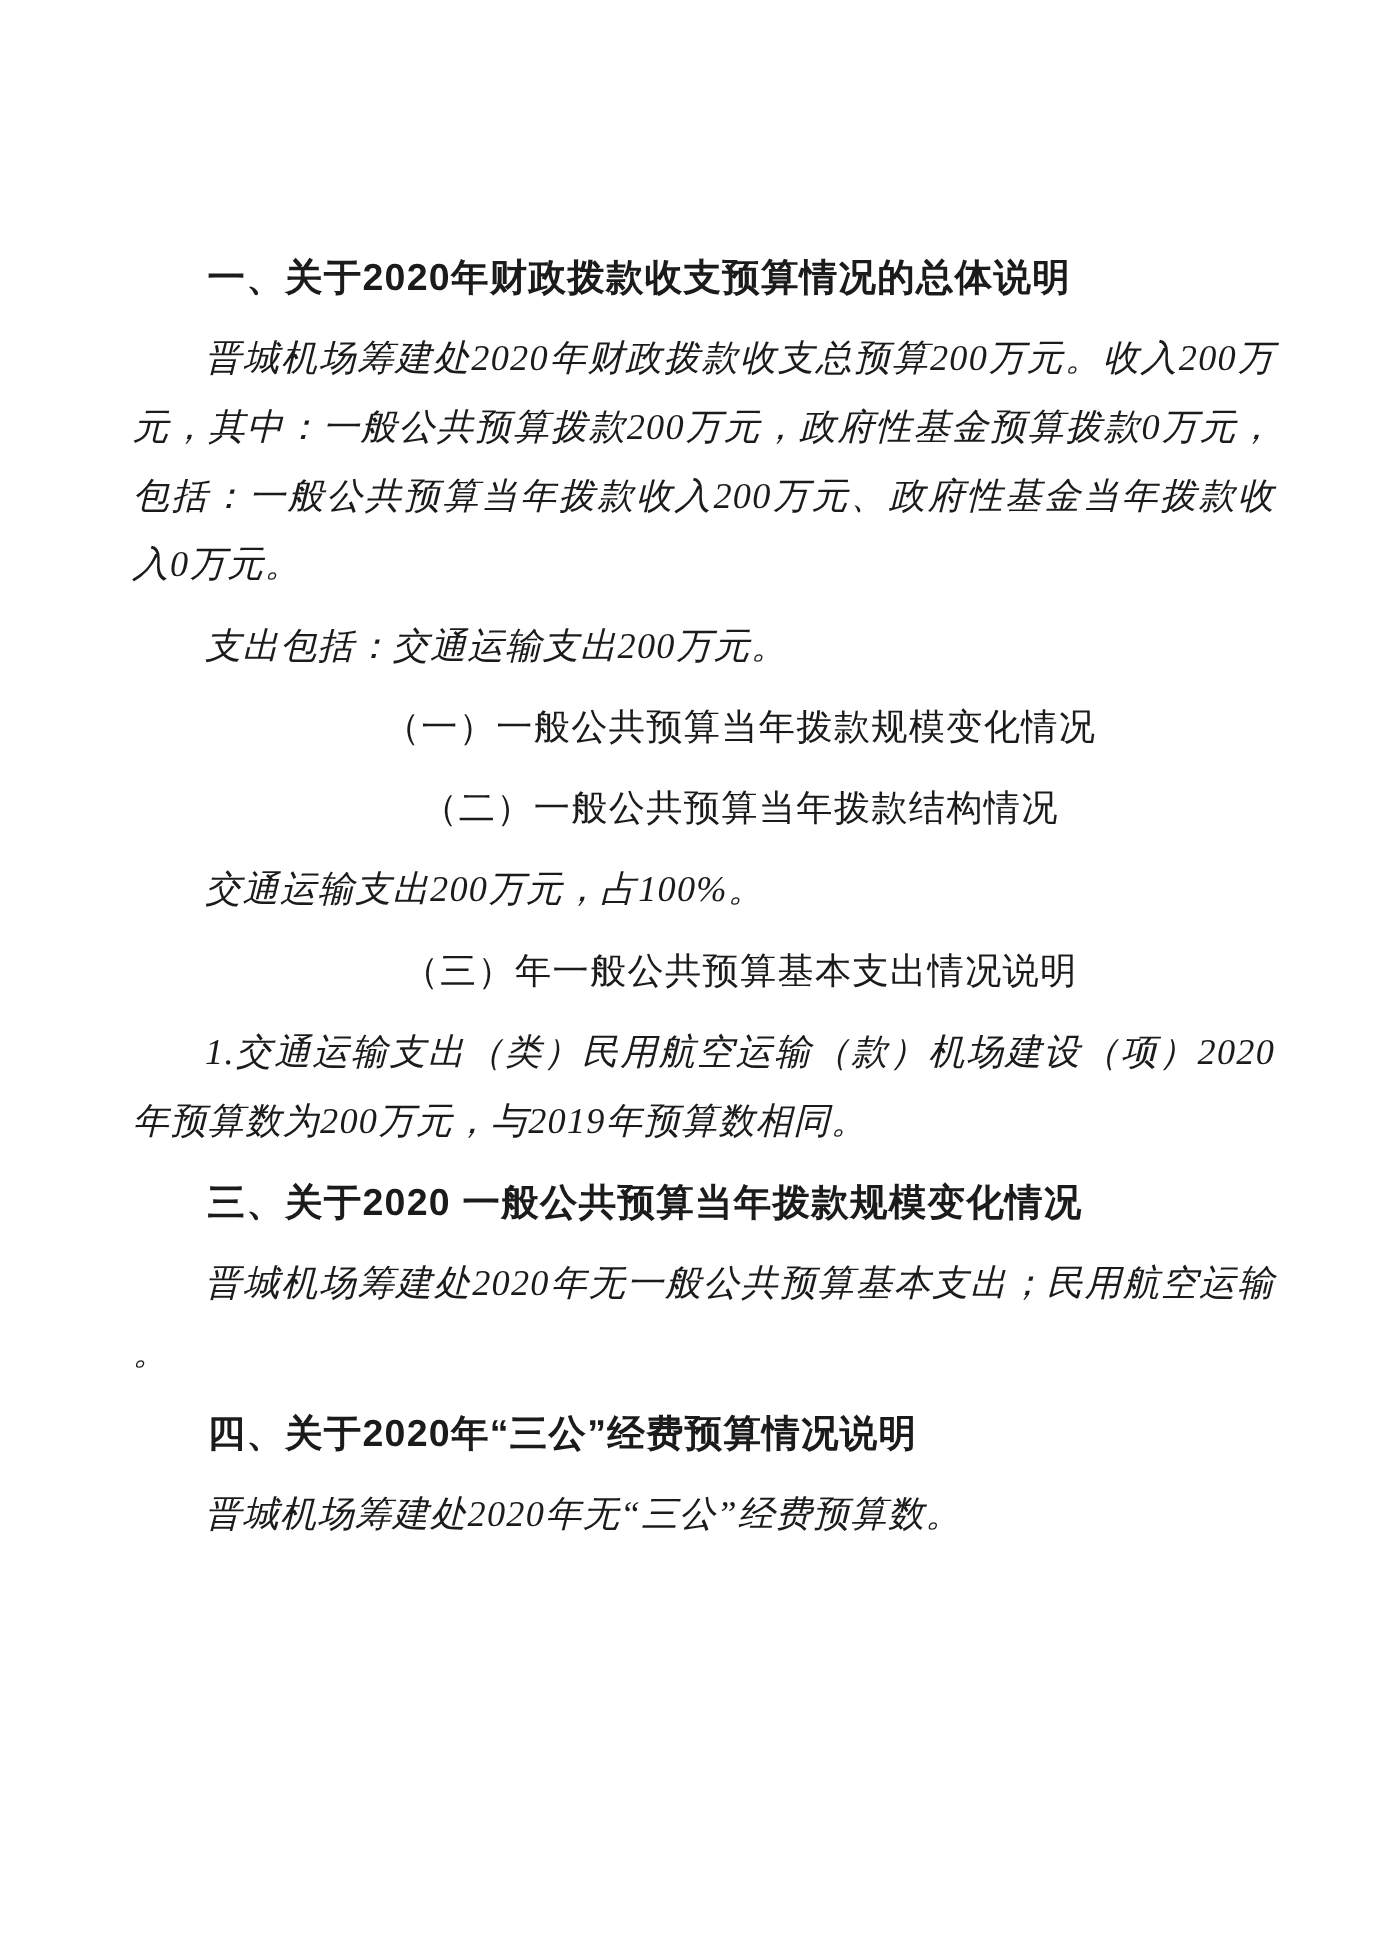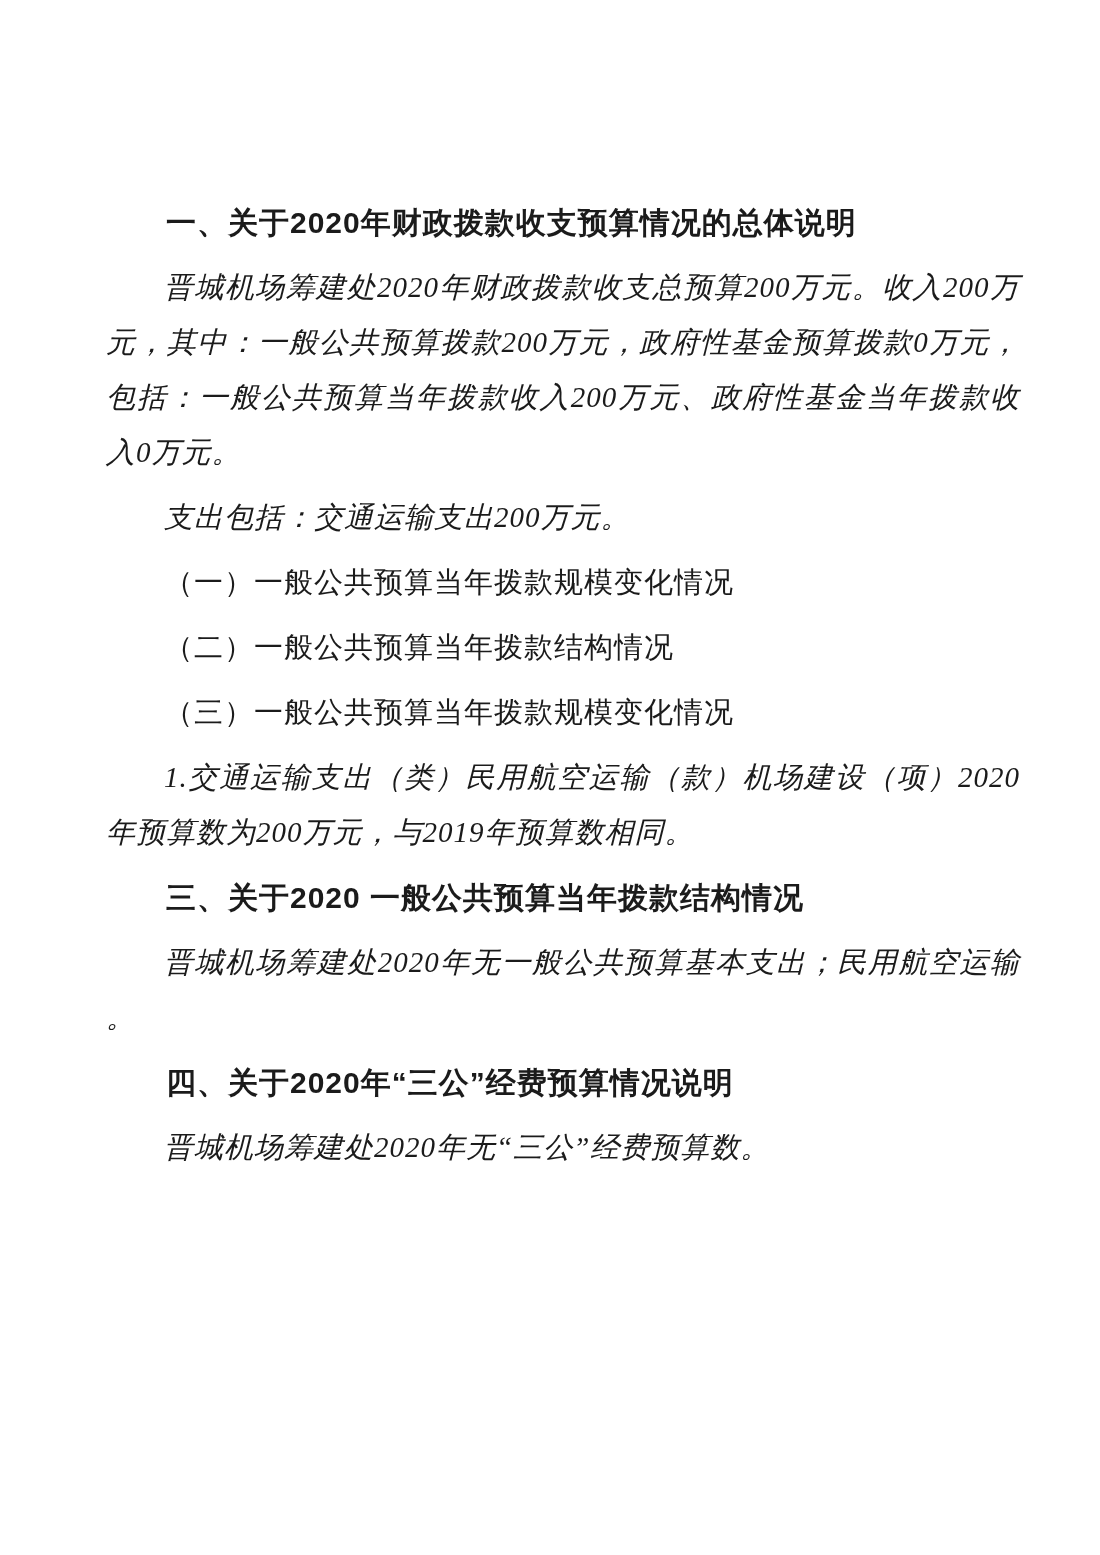--- a/index.html
+++ b/index.html
@@ -26,36 +26,38 @@
   .heading {
     font-family: "Liberation Sans", "DejaVu Sans", sans-serif;
     font-weight: 700;
     font-size: 30px;
     text-indent: 2em;
     letter-spacing: 1px;
   }
   .subheading {
     text-indent: 2em;
     letter-spacing: 1px;
+    text-align: center;
   }
   .para {
     text-align: justify;
     text-indent: 2em;
     letter-spacing: 1px;
     font-style: italic;
   }
 </style>
 </head>
 <body>
 
 <div class="page">
   <div class="block heading">一、关于2020年财政拨款收支预算情况的总体说明</div>
   <div class="block para">晋城机场筹建处2020年财政拨款收支总预算200万元。收入200万元，其中：一般公共预算拨款200万元，政府性基金预算拨款0万元，包括：一般公共预算当年拨款收入200万元、政府性基金当年拨款收入0万元。</div>
   <div class="block para">支出包括：交通运输支出200万元。</div>
   <div class="block subheading">（一）一般公共预算当年拨款规模变化情况</div>
   <div class="block subheading">（二）一般公共预算当年拨款结构情况</div>
-  <div class="block subheading">（三）一般公共预算当年拨款规模变化情况</div>
+  <div class="block para">交通运输支出200万元，占100%。</div>
+  <div class="block subheading">（三）年一般公共预算基本支出情况说明</div>
   <div class="block para">1.交通运输支出（类）民用航空运输（款）机场建设（项）2020年预算数为200万元，与2019年预算数相同。</div>
-  <div class="block heading">三、关于2020 一般公共预算当年拨款结构情况</div>
+  <div class="block heading">三、关于2020 一般公共预算当年拨款规模变化情况</div>
   <div class="block para">晋城机场筹建处2020年无一般公共预算基本支出；民用航空运输 。</div>
   <div class="block heading">四、关于2020年“三公”经费预算情况说明</div>
   <div class="block para">晋城机场筹建处2020年无“三公”经费预算数。</div>
 </div>
 
 </body></html>

